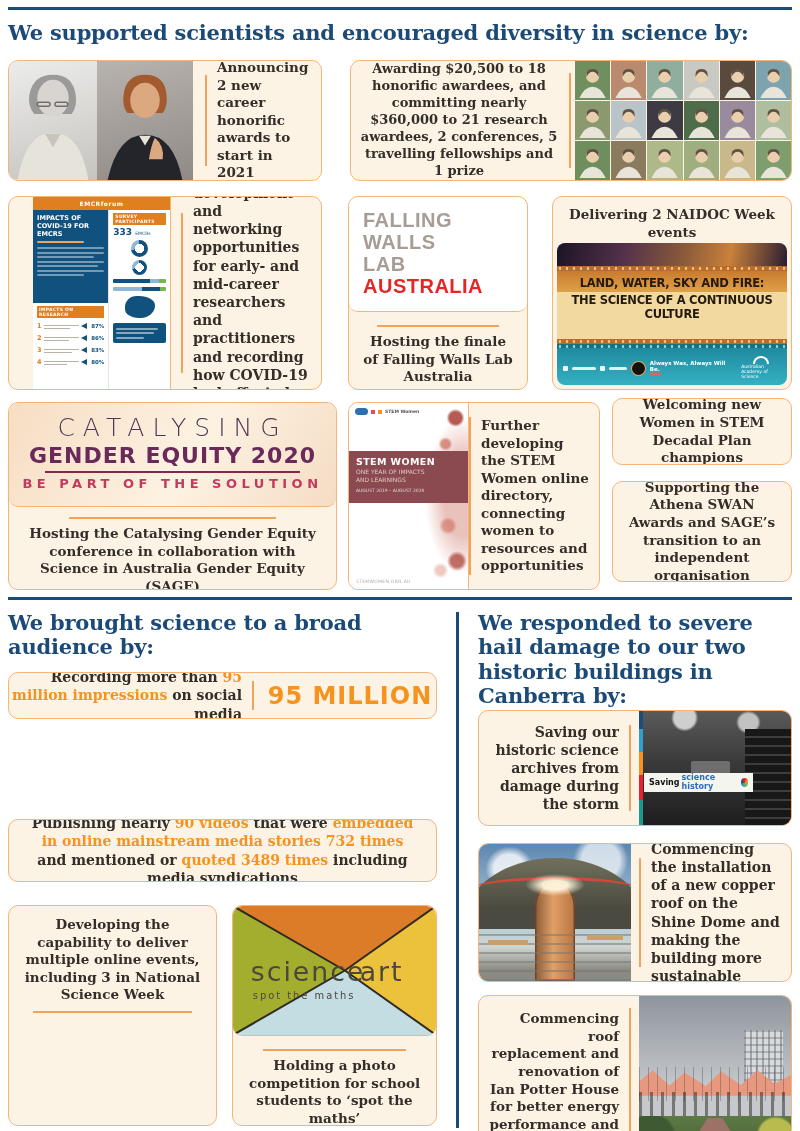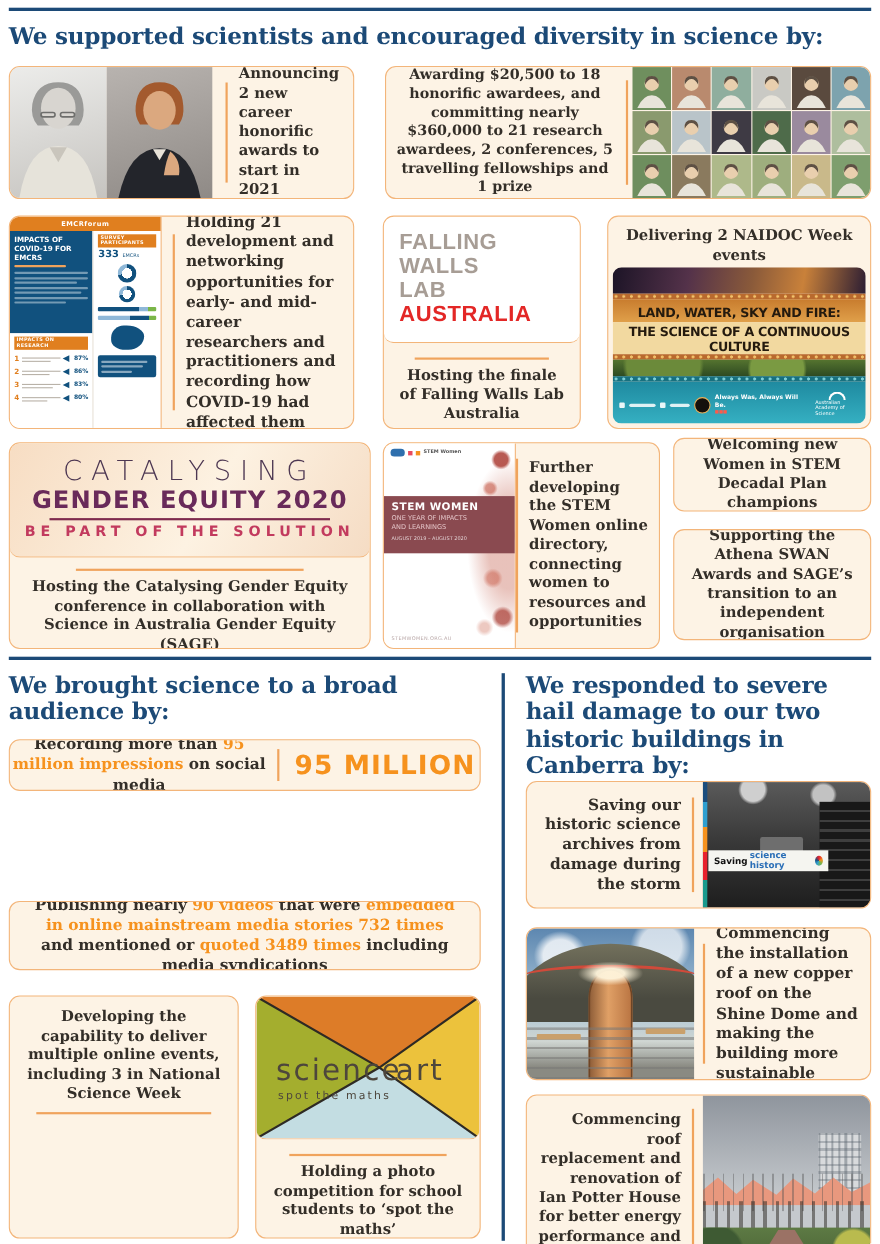--- a/index.html
+++ b/index.html
@@ -23,21 +23,21 @@
   .photo svg { display:block; width:100%; height:100%; }
 
   
   .headshot-grid { display:grid; grid-template-columns:repeat(6,1fr); grid-template-rows:repeat(3,1fr);
                    width:216px; flex:0 0 auto; gap:1px; background:#fdf3e5; }
   .avatar { position:relative; overflow:hidden; }
   .avatar svg { display:block; width:100%; height:100%; }
 
   
   .emcr { width:138px; flex:0 0 auto; background:#fff; display:flex; flex-direction:column;
-          font-family:"DejaVu Sans",sans-serif; border-right:1px solid #f3b57a; }
+          font-family:"DejaVu Sans",sans-serif; border-right:1px solid #f3b57a;margin-left:24px; }
   .emcr-head { height:13px; background:#e07f1f; color:#fff; font-size:6px; font-weight:bold;
                display:flex; align-items:center; justify-content:center; letter-spacing:.5px; }
   .emcr-main { flex:1; display:flex; }
   .emcr-left { width:55%; display:flex; flex-direction:column; }
   .emcr-blue { background:#11517e; padding:5px 4px; height:52%; }
   .emcr-title { color:#fff; font-size:6.5px; font-weight:bold; line-height:1.2; }
   .bar { height:2px; background:rgba(255,255,255,.42); margin-top:2.5px; border-radius:1px; }
   .bar.or { background:#f0a35c; width:70%; margin:3px 0 4px; }
   .emcr-white { flex:1; padding:3px 4px; background:#fff; }
   .mini-band { background:#e07f1f; color:#fff; font-size:4.5px; font-weight:bold; padding:1px 2px; letter-spacing:.3px; }
@@ -66,21 +66,21 @@
 
   
   .naidoc-img { position:absolute; left:4px; right:4px; top:46px; bottom:4px; border-radius:8px;
                 overflow:hidden; display:flex; flex-direction:column; font-family:"DejaVu Sans",sans-serif; }
   .nd-sky { height:17%; background:linear-gradient(100deg,#1c1426 0%,#54324a 30%,#8a5a3a 55%,#c9813a 75%,#2b1d33 100%); }
   .nd-dots { height:5px; background-color:#b96a2e;
              background-image:radial-gradient(circle at 3px 2.5px,#f2c16a 1.1px,transparent 1.6px); background-size:7px 5px; }
   .nd-dots.teal { background-color:#17707f; background-image:radial-gradient(circle at 3px 2.5px,#7fd2d8 1.1px,transparent 1.6px); }
   .nd-l1 { background:linear-gradient(#c87c2e,#e0a04a); color:#241a0e; font-weight:bold; font-size:11.5px;
            text-align:center; padding:5px 2px 2px; letter-spacing:-0.3px; }
-  .nd-l2 { background:#f2d9a0; color:#241a0e; font-weight:bold; font-size:11.5px; text-align:center; padding:1px 2px 0; letter-spacing:-0.3px; }
+  .nd-l2 { background:#f2d9a0; color:#241a0e; font-weight:bold; font-size:11.5px; text-align:center; padding:1px 2px 18px; letter-spacing:-0.3px; }
   .nd-forest { flex:1; background:
       radial-gradient(circle at 20% 30%, #6b8a3a 0 18%, transparent 20%),
       radial-gradient(circle at 65% 60%, #7a9a42 0 16%, transparent 18%),
       linear-gradient(#55742f,#2e4a22); }
   .nd-water { height:27%; background:linear-gradient(#1f8aa0,#35b0c2); position:relative; }
   .nd-foot { position:absolute; left:6px; right:6px; bottom:5px; display:flex; align-items:center; gap:4px; }
   .soc { height:3px; width:24px; background:rgba(255,255,255,.85); border-radius:2px; }
   .soc-ic { width:5px; height:5px; background:rgba(255,255,255,.9); border-radius:1px; }
   .nd-logo { width:15px; height:15px; border-radius:50%; background:#14100c; border:1.5px solid #e8b05a; margin-left:auto; }
   .nd-awb { color:#fff; font-size:5.5px; font-weight:bold; line-height:1.15; }
@@ -115,21 +115,21 @@
   .lg-sq1 { width:4px; height:4px; background:#e84a5f; } .lg-sq2 { width:4px; height:4px; background:#f6921e; }
   .lg-txt { font-size:4.5px; color:#555; font-weight:bold; }
   .stem-band { position:absolute; left:0; right:0; top:26%; height:28%; background:#8a4a50; color:#fff; padding:5px 7px; }
   .stem-t1 { font-size:9.5px; font-weight:bold; letter-spacing:.4px; }
   .stem-t2 { font-size:6px; color:#e3c3c6; line-height:1.25; width:75%; margin-top:1px; }
   .stem-t3 { font-size:4.5px; color:rgba(255,255,255,.75); margin-top:5px; }
   .stem-foot { position:absolute; bottom:5px; left:7px; font-size:4.5px; color:#b9a8a8; letter-spacing:.3px; }
 
   
   .stat-card { display:flex; align-items:center; }
-  .stat-text { flex:1; text-align:center; font-weight:bold; font-size:14px; line-height:1.3; padding-left:2px; }
+  .stat-text { flex:1; text-align:right; font-weight:bold; font-size:14px; line-height:1.3; padding-left:2px; }
   .stat-vline { width:2px; height:66%; background:#f0a35c; margin:0 10px; flex:0 0 auto; }
   .bignum { width:172px; text-align:center; font-family:"DejaVu Sans",sans-serif; font-weight:bold;
             font-size:24px; letter-spacing:1px; color:#f6921e; white-space:nowrap; }
 
   
   .nsw-img { position:absolute; left:2px; right:2px; bottom:2px; height:121px; border-radius:0 0 8px 8px; overflow:hidden;
              background:
                radial-gradient(ellipse at 88% 6%, #d9b98a 0 14%, rgba(150,100,60,.55) 30%, transparent 55%),
                radial-gradient(circle at 26% 100%, #3f8fae 0 38%, #77b5a0 39% 43%, transparent 44%),
                linear-gradient(120deg,#0b1626,#1b3a5e 70%,#3a2c22);

